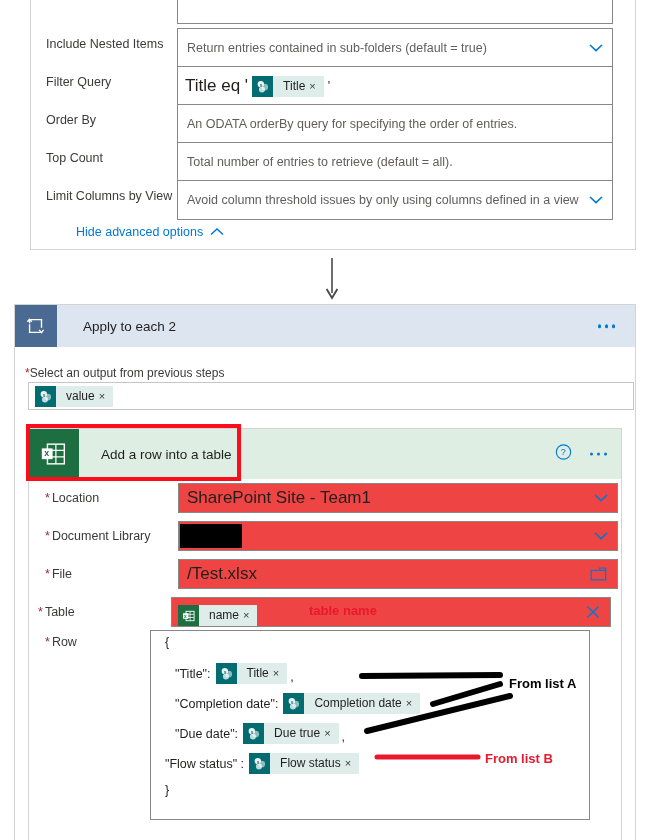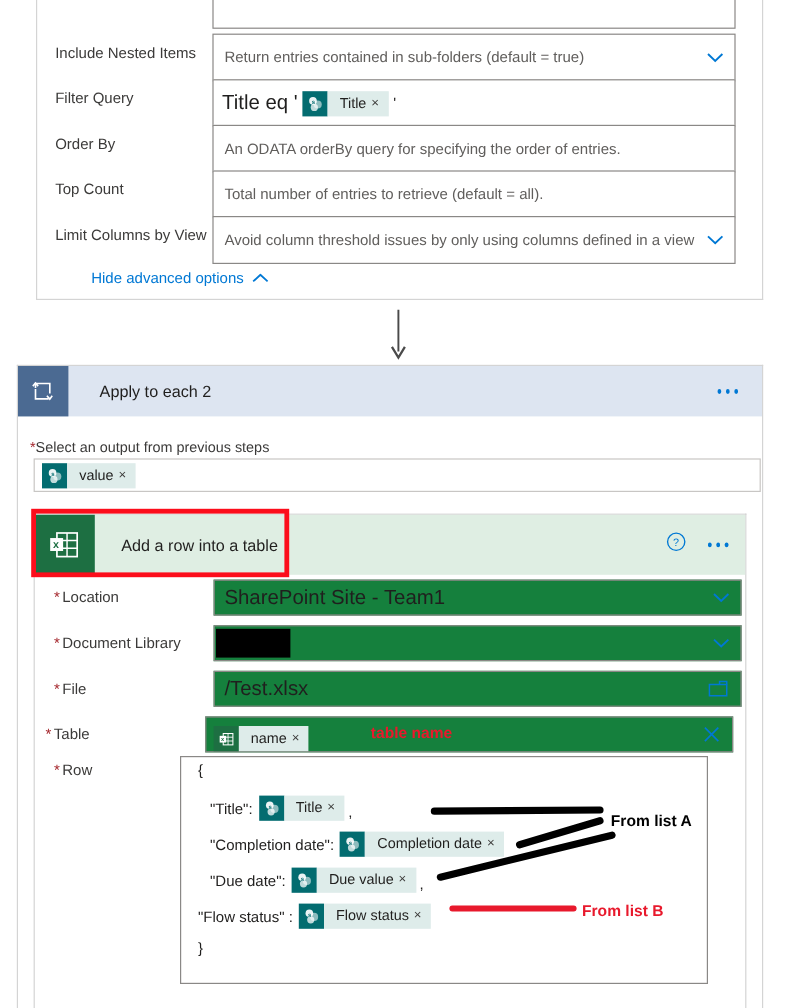--- a/index.html
+++ b/index.html
@@ -242,21 +242,21 @@
     font-size: 12.5px;
     color: #3b3a39;
     white-space: nowrap;
   }
   .x-label .req { color: #a4262c; margin-right: 2px; }
   .x-control {
     position: absolute;
     left: 150px; top: 0;
     width: 440px; height: 30px;
     border: 1px solid #8a8886;
-    background: #15803d;
+    background: #ef4444;
     display: flex;
     align-items: center;
     padding-left: 8px;
   }
   #redact-bar {
     width: 62px; height: 24px;
     background: #000;
   }
   .x-icon-right {
     position: absolute;
@@ -565,21 +565,21 @@
     <span class="json-key">"Due date":</span>
     <span class="tok-icon" style="margin-left:5px;">
       <svg width="15" height="15" viewBox="0 0 16 16">
         <circle cx="6.2" cy="5.4" r="3.4" fill="#fff" opacity="0.92"></circle>
         <circle cx="10.4" cy="8.6" r="3.6" fill="#fff" opacity="0.55"></circle>
         <circle cx="7.4" cy="11.2" r="3.2" fill="#fff" opacity="0.75"></circle>
         <text x="5.0" y="8.3" font-size="5.4" fill="#036c70" font-family="Liberation Sans, sans-serif" font-weight="bold">s</text>
       </svg>
     </span>
     <span class="token">
-      <span class="tok-label">Due value</span>
+      <span class="tok-label">Due true</span>
       <span class="tok-x">×</span>
     </span>
     <span class="json-key" style="margin-left:3px;align-self:flex-end;">,</span>
   </div>
 
   <div class="json-line" style="left:14px; top:122px;">
     <span class="json-key">"Flow status" :</span>
     <span class="tok-icon" style="margin-left:5px;">
       <svg width="15" height="15" viewBox="0 0 16 16">
         <circle cx="6.2" cy="5.4" r="3.4" fill="#fff" opacity="0.92"></circle>

